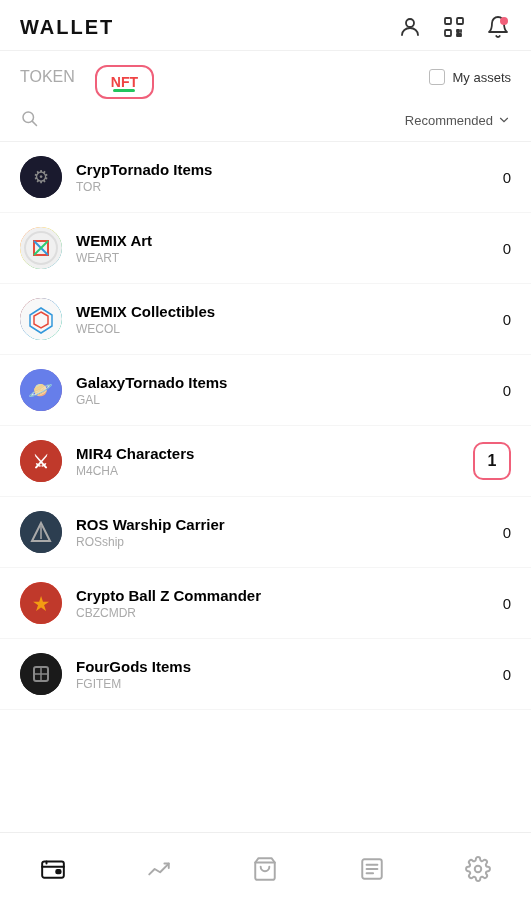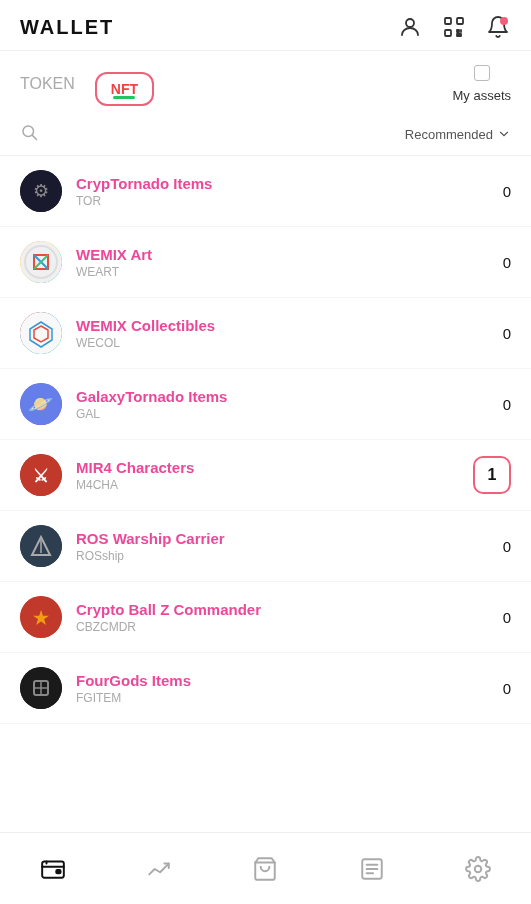--- a/index.html
+++ b/index.html
@@ -86,21 +86,20 @@
       bottom: 5px;
       left: 50%;
       transform: translateX(-50%);
     }
     .my-assets-area {
       margin-left: auto;
       display: flex;
       align-items: center;
       gap: 7px;
       padding-bottom: 10px;
-      flex-direction: column;
     }
     .my-assets-checkbox {
       width: 16px;
       height: 16px;
       border: 1.5px solid #bbb;
       border-radius: 3px;
       background: #fff;
       cursor: pointer;
       display: inline-block;
     }
@@ -167,21 +166,21 @@
       align-items: center;
       justify-content: center;
       overflow: hidden;
     }
     .nft-info {
       flex: 1;
     }
     .nft-name {
       font-size: 15px;
       font-weight: 600;
-      color: #ec4899;
+      color: #000000;
     }
     .nft-symbol {
       font-size: 12px;
       color: #aaa;
       margin-top: 2px;
     }
     .nft-count {
       font-size: 15px;
       font-weight: 500;
       color: #111;

